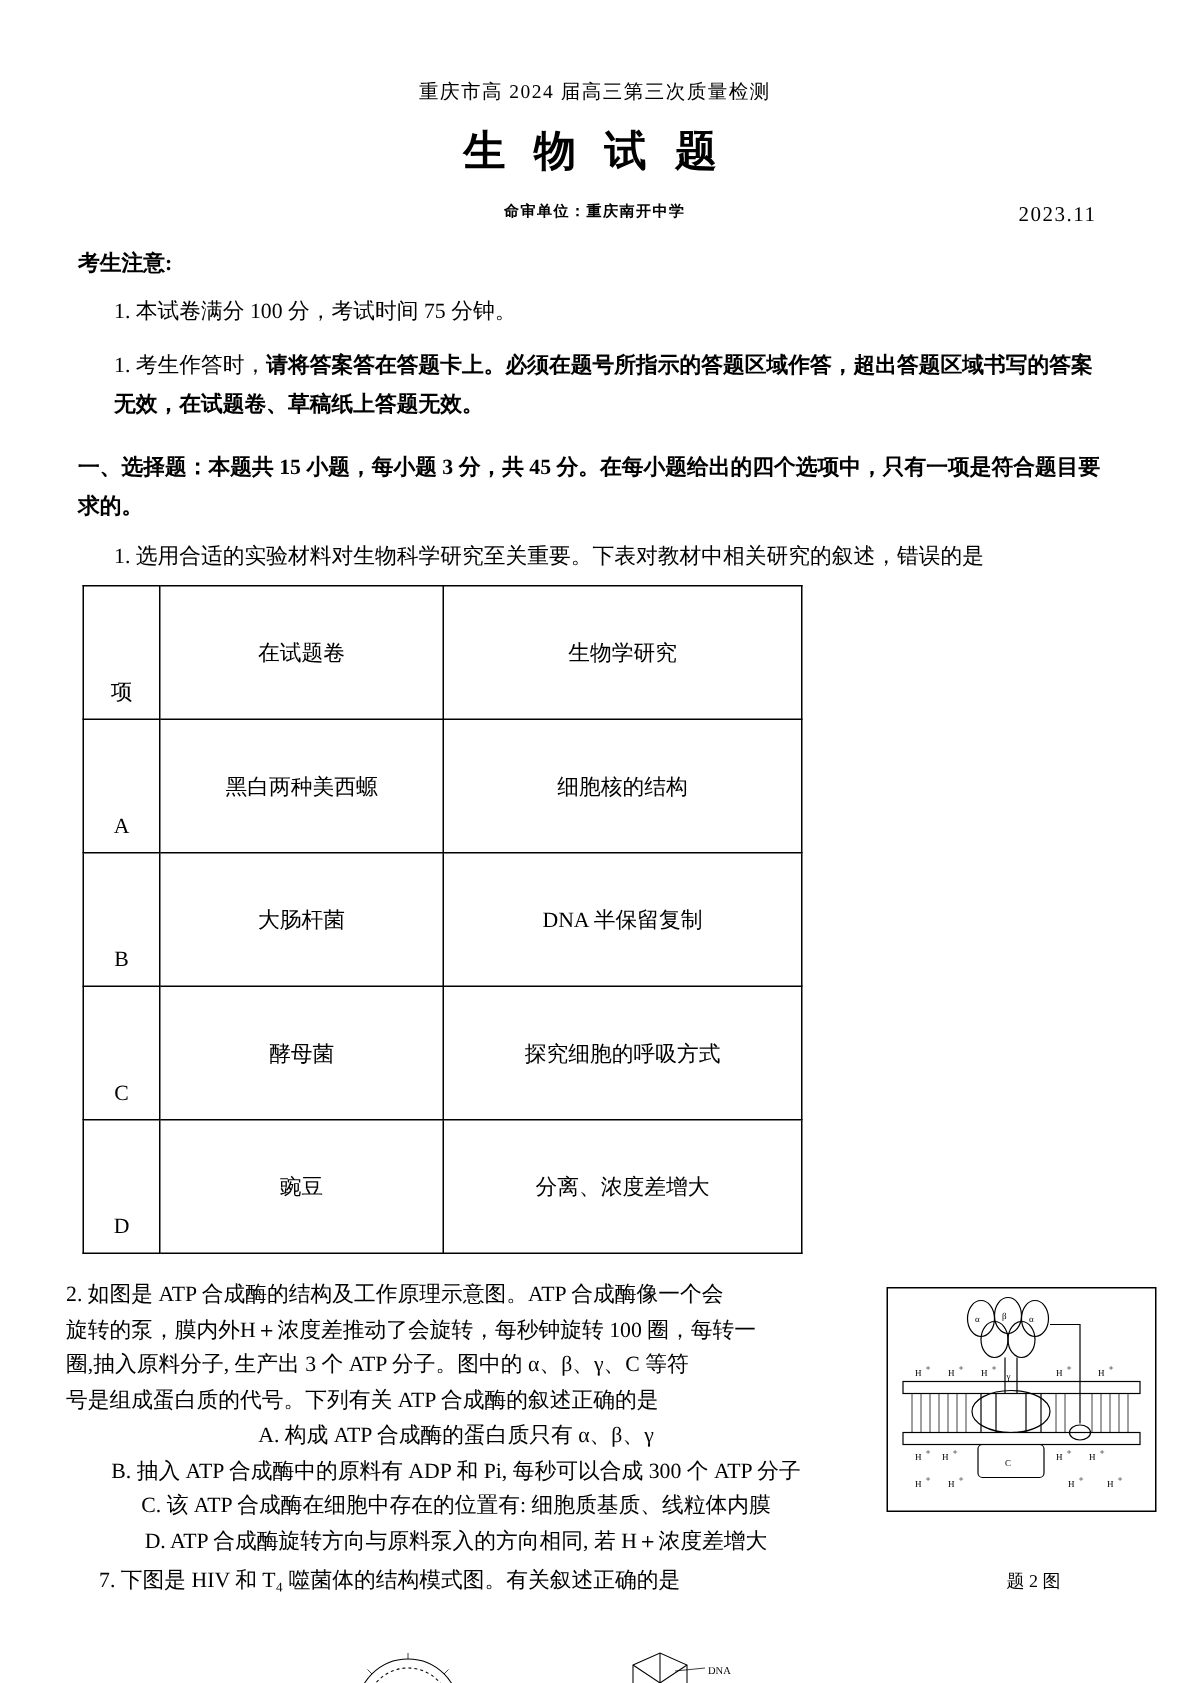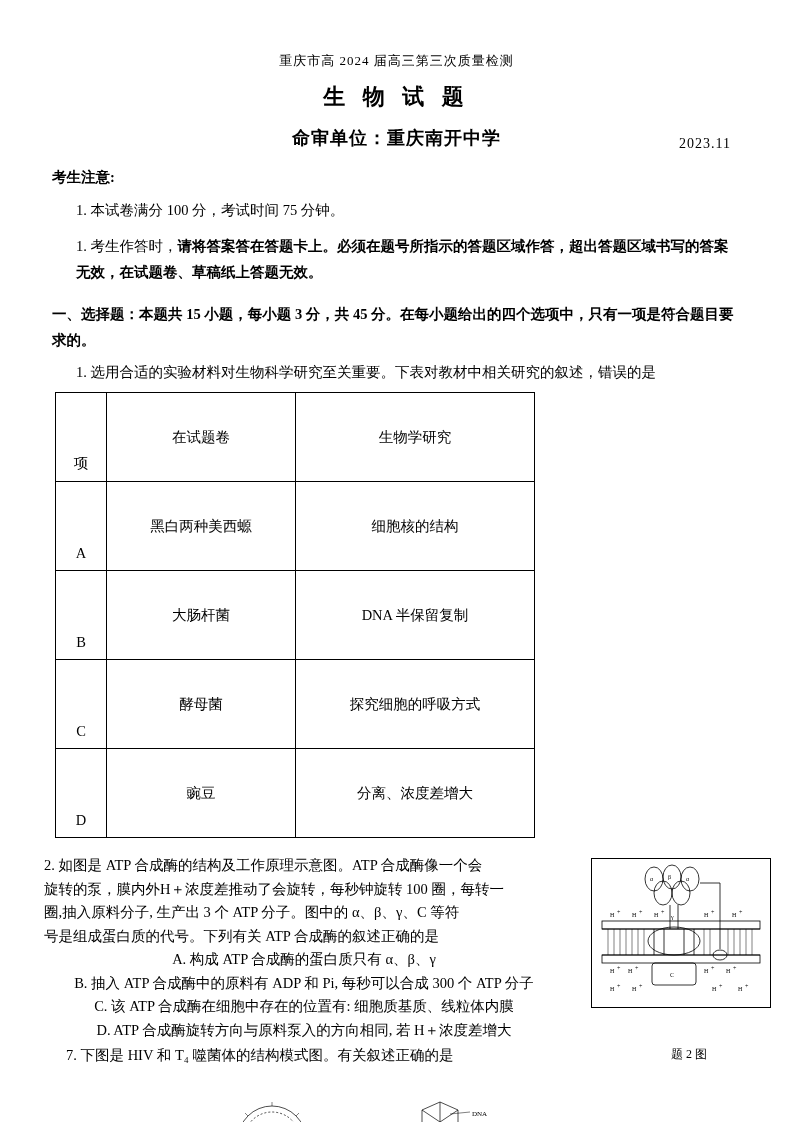--- a/index.html
+++ b/index.html
@@ -24,35 +24,35 @@
   }
   .title-main {
     text-align: center;
     font-size: 13px;
     font-weight: normal;
     letter-spacing: 1px;
     margin-top: 52px;
   }
   .title-sub {
     text-align: center;
-    font-size: 22px;
+    font-size: 28px;
     font-weight: bold;
     letter-spacing: 6px;
     margin-top: 12px;
   }
   .date-stamp {
     position: absolute;
     right: 62px;
     top: 84px;
     font-size: 14px;
     letter-spacing: 1px;
   }
   .title-unit {
     text-align: center;
-    font-size: 18px;
+    font-size: 10px;
     font-weight: bold;
     margin-top: 14px;
     letter-spacing: 1px;
   }
   .notice-head {
     margin: 18px 0 0 52px;
     font-size: 14.5px;
     font-weight: bold;
   }
   .notice-item {

